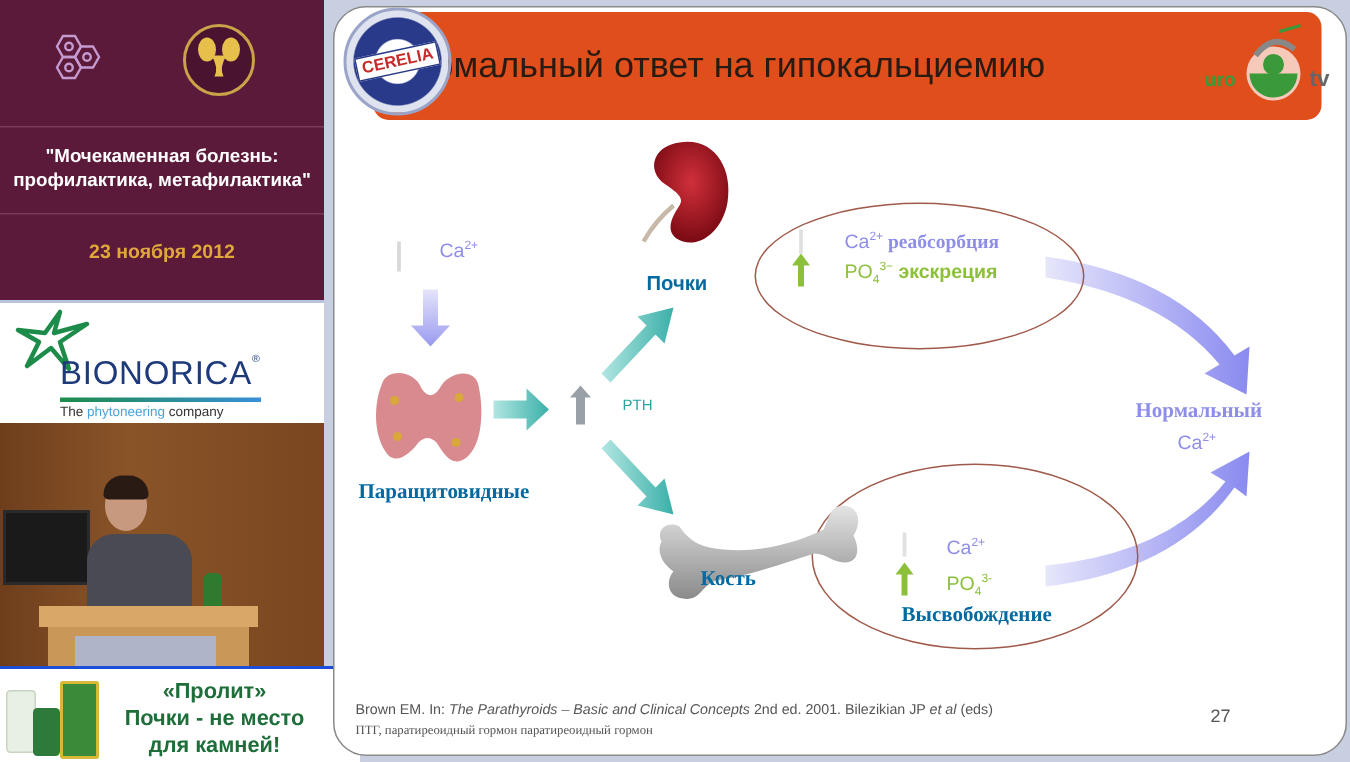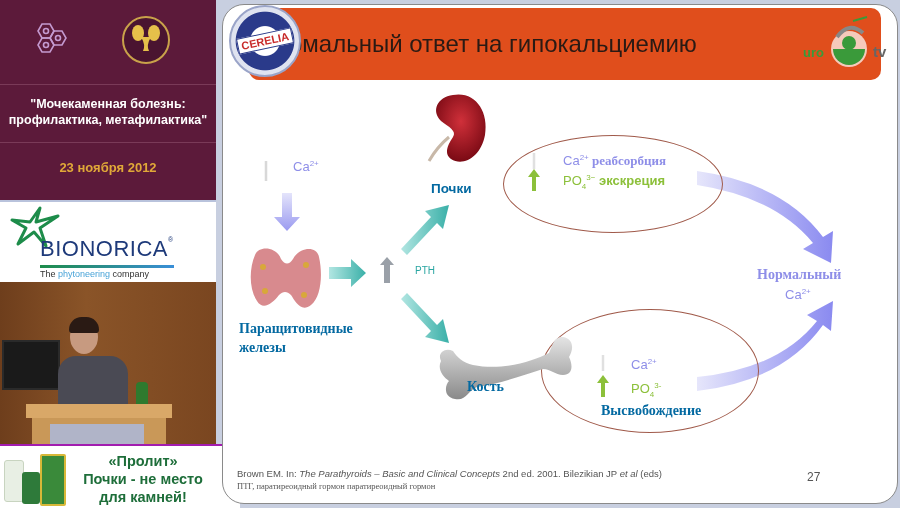--- a/index.html
+++ b/index.html
@@ -26,21 +26,21 @@
   .video .wall { position:absolute; inset:0; background:linear-gradient(90deg,#6e3e1c,#8a5428 40%,#7a4620); }
   .video .monitor { position:absolute; left:2px; top:58px; width:58px; height:50px; background:#1a1a1a; border:2px solid #2a2a2a; }
   .video .head { position:absolute; left:70px; top:38px; width:28px; height:34px; border-radius:50%; background:#c79a80; }
   .video .hair { position:absolute; left:69px; top:35px; width:30px; height:16px; border-radius:15px 15px 4px 4px; background:#2a1a14; }
   .video .body { position:absolute; left:58px; top:74px; width:70px; height:50px; border-radius:18px 18px 0 0; background:#4a4a54; }
   .video .bottle { position:absolute; left:136px; top:100px; width:12px; height:24px; border-radius:4px 4px 2px 2px; background:#2e7a2e; }
   .video .podium-top { position:absolute; left:26px; top:122px; width:146px; height:14px; background:#d9a868; }
   .video .podium { position:absolute; left:32px; top:136px; width:134px; height:26px; background:#c99858; }
   .video .podium-panel { position:absolute; left:50px; top:142px; width:94px; height:20px; background:#b0b4c8; }
 
-  .ad { position:absolute; left:0; top:444px; width:240px; height:64px; background:#ffffff; border-top:2px solid #a21caf; }
+  .ad { position:absolute; left:0; top:444px; width:240px; height:64px; background:#ffffff; border-top:2px solid #1d4ed8; }
   .ad .pack1 { position:absolute; left:4px; top:14px; width:20px; height:42px; background:#e8efe4; border-radius:3px; border:1px solid #c8d4c0; }
   .ad .pack2 { position:absolute; left:22px; top:26px; width:18px; height:32px; background:#2e7a3a; border-radius:3px; }
   .ad .pack3 { position:absolute; left:40px; top:8px; width:26px; height:52px; background:#3a8a3a; border:2px solid #d8b838; border-radius:2px; }
   .ad .text { position:absolute; left:70px; top:6px; width:146px; text-align:center; color:#1e6e3a; font-weight:bold; font-size:14.5px; line-height:18px; }
 
   
   .slide { position:absolute; left:222px; top:4px; width:676px; height:500px; background:#ffffff; border:1px solid #8a8a8a; border-radius:22px; overflow:hidden; }
   .title-bar { position:absolute; left:26px; top:3px; width:632px; height:72px; background:#e04e1c; border-radius:10px; }
   .title-text { position:absolute; left:40px; top:22px; font-size:24px; color:#2a1a14; white-space:nowrap; }
   .cerelia { position:absolute; left:6px; top:0px; width:72px; height:72px; border-radius:50%; background:radial-gradient(circle,#ffffff 30%,#2a3a8a 32%,#2a3a8a 60%,#dfe3f0 62%); border:2px solid #9aa4c8; display:flex; align-items:center; justify-content:center; }
@@ -198,21 +198,20 @@
 
   <svg style="left:26px;top:240px" width="76" height="68" viewBox="0 0 76 68">
     <path d="M6 10 C10 0 28 2 32 14 C36 20 40 20 44 14 C50 2 68 0 70 12 C74 30 72 52 62 60 C52 68 46 56 42 50 C38 46 34 46 30 50 C24 58 14 66 8 56 C0 44 0 24 6 10 Z" fill="#d88a8e"></path>
     <circle cx="14" cy="22" r="3" fill="#d8a83a"></circle>
       <circle cx="57" cy="20" r="3" fill="#d8a83a"></circle>
     <circle cx="16" cy="46" r="3" fill="#d8a83a"></circle>
       <circle cx="55" cy="50" r="3" fill="#d8a83a"></circle>
   </svg>
   <div class="label" style="left:16px;top:314px;font-size:14px;line-height:19px;">
     <div>Паращитовидные</div>
-    <div>железы</div>
   </div>
 
   <div class="sans-lbl c-lav" style="left:52px;top:154px;"><span>Ca</span><sup>2+</sup></div>
 
   <div class="sans-lbl c-teal" style="left:174px;top:260px;font-size:10px;">PTH</div>
 
   <div class="sans-lbl c-lav" style="left:322px;top:148px;"><span>Ca</span><sup>2+</sup><span style="font-family:'Liberation Serif',serif;font-weight:bold;"> реабсорбция</span></div>
   <div class="sans-lbl c-green" style="left:322px;top:168px;"><span>PO</span><sub>4</sub><sup>3−</sup><span style="font-family:Liberation Sans, sans-serif;font-weight:bold;"> экскреция</span></div>
 
   <svg style="left:210px;top:330px" width="150" height="70" viewBox="0 0 150 70">

